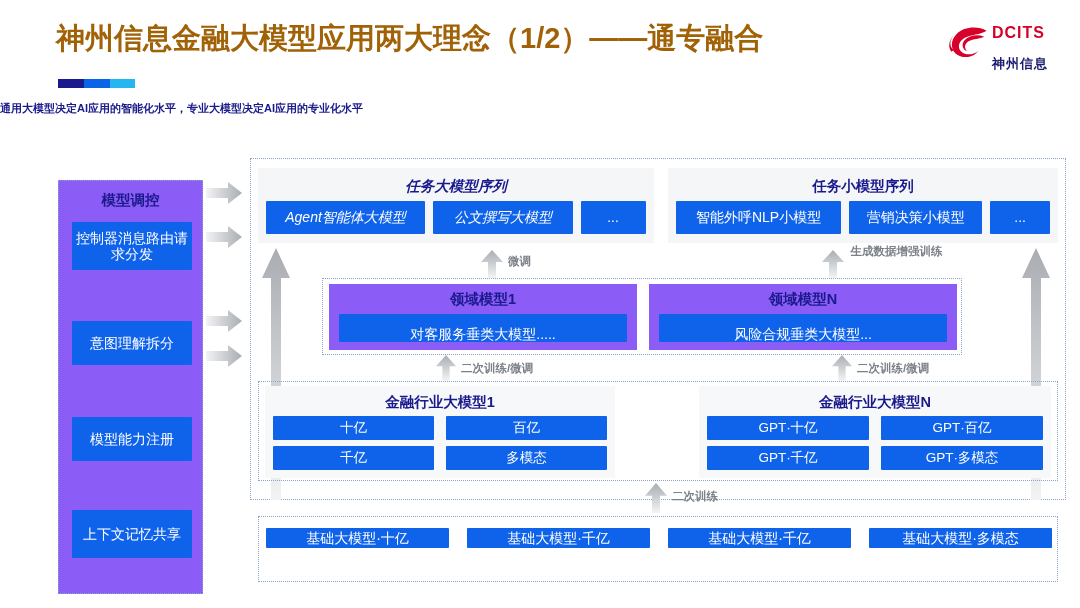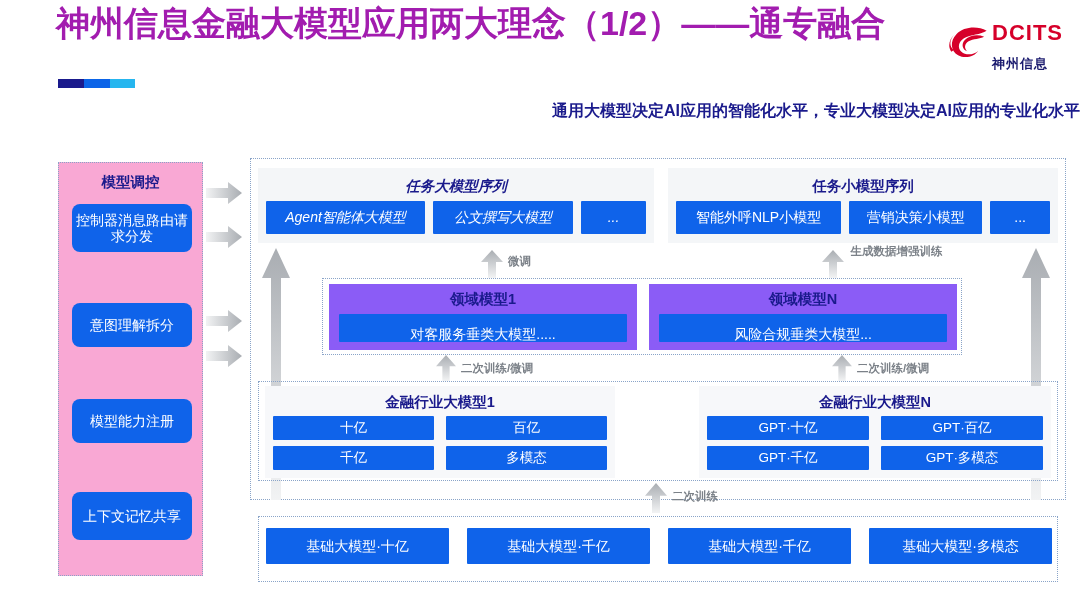--- a/index.html
+++ b/index.html
@@ -6,57 +6,57 @@
   html, body {
     width: 1080px; height: 608px;
     background: #ffffff;
     font-family: "Liberation Sans", "DejaVu Sans", sans-serif;
     overflow: hidden;
   }
   .page { position: relative; width: 1080px; height: 608px; background: #fff; }
 
   
   .title {
-    position: absolute; left: 56px; top: 1px;
-    font-size: 34px; font-weight: bold; color: #a21caf;
+    position: absolute; left: 56px; top: 19px;
+    font-size: 29px; font-weight: bold; color: #a16207;
     letter-spacing: 0px; white-space: nowrap;
   }
   .accent-bar { position: absolute; left: 58px; top: 79px; display: flex; height: 9px; width: 77px; }
   .accent-bar i { display: block; height: 100%; }
   .accent-bar i:nth-child(1) { width: 26px; background: #1a1a8c; }
   .accent-bar i:nth-child(2) { width: 26px; background: #0b64e8; }
   .accent-bar i:nth-child(3) { width: 25px; background: #26b6ef; }
 
   .subtitle {
     position: absolute; left: 0; right: 0; top: 101px;
-    text-align: right; font-size: 16px; font-weight: bold;
+    text-align: left; font-size: 11px; font-weight: bold;
     color: #1a1a8c; letter-spacing: 0px;
   }
 
   
   .logo { position: absolute; right: 12px; top: 20px; width: 120px; height: 54px; }
   .logo-swirl { position: absolute; left: 0; top: 4px; width: 42px; height: 40px; }
   .logo-txt { position: absolute; left: 44px; top: 2px; }
-  .logo-en { font-size: 22px; font-weight: bold; color: #d6002a; letter-spacing: 1px; line-height: 22px; }
+  .logo-en { font-size: 16px; font-weight: bold; color: #d6002a; letter-spacing: 1px; line-height: 22px; }
   .logo-cn { font-size: 13px; font-weight: bold; color: #1a1a6e; letter-spacing: 1px; line-height: 16px; margin-top: 12px;}
 
   
   .dotted { border: 1px dotted #8aa4c8; }
   .panel-grey { background: #f4f6f8; }
   .blue-box {
     background: #0f63ea; color: #ffffff; display: flex;
     align-items: center; justify-content: center; text-align: center;
     font-size: 14px; border-radius: 1px; line-height: 1.15;
   }
   .hdr { text-align: center; font-weight: bold; color: #1a1a8c; font-size: 14.5px; }
 
   
-  .sidebar { position: absolute; left: 58px; top: 162px; width: 145px; height: 414px; background:#f9a8d4; }
+  .sidebar { position: absolute; left: 58px; top: 180px; width: 145px; height: 414px; background:#8b5cf6; }
   .sidebar-title { position:absolute; left:0; right:0; top: 10px; }
-  .sb-box { position: absolute; left: 13px; width: 120px; border-radius: 8px; }
+  .sb-box { position: absolute; left: 13px; width: 120px; }
   .sb-1 { top: 41px;  height: 48px; }
   .sb-2 { top: 140px; height: 44px; align-items: center; }
   .sb-3 { top: 236px; height: 44px; }
   .sb-4 { top: 329px; height: 48px; }
 
   
   .arrow-r { position: absolute; width: 36px; height: 22px; }
 
   
   .outer { position: absolute; left: 250px; top: 158px; width: 816px; height: 342px; }
@@ -81,21 +81,21 @@
   .ind-band { position: absolute; left: 258px; top: 381px; width: 800px; height: 100px; }
   .ind-cell { position: absolute; top: 4px; height: 92px; background: #f7f8fa; }
   .ic-left  { left: 6px;  width: 350px; }
   .ic-right { left: 440px; width: 352px; }
   .ic-hdr { position: absolute; left: 0; right: 0; top: 7px; }
   .ic-grid { position: absolute; left: 8px; right: 8px; top: 30px;
              display: grid; grid-template-columns: 1fr 1fr; gap: 6px 12px; }
   .ic-grid .blue-box { height: 24px; font-size: 13.5px; }
 
   
-  .found-row { position: absolute; left: 266px; top: 528px; width: 786px; height: 36px;
+  .found-row { position: absolute; left: 266px; top: 528px; width: 786px; height: 20px;
                display: flex; gap: 18px; }
   .found-row .blue-box { flex: 1; font-size: 14px; }
 
   
   .arrow-u { position: absolute; }
   .arrow-lbl { position: absolute; color: #7b8188; font-size: 11.5px; font-weight: bold; line-height: 13px; }
 </style>
 </head>
 <body>
 

